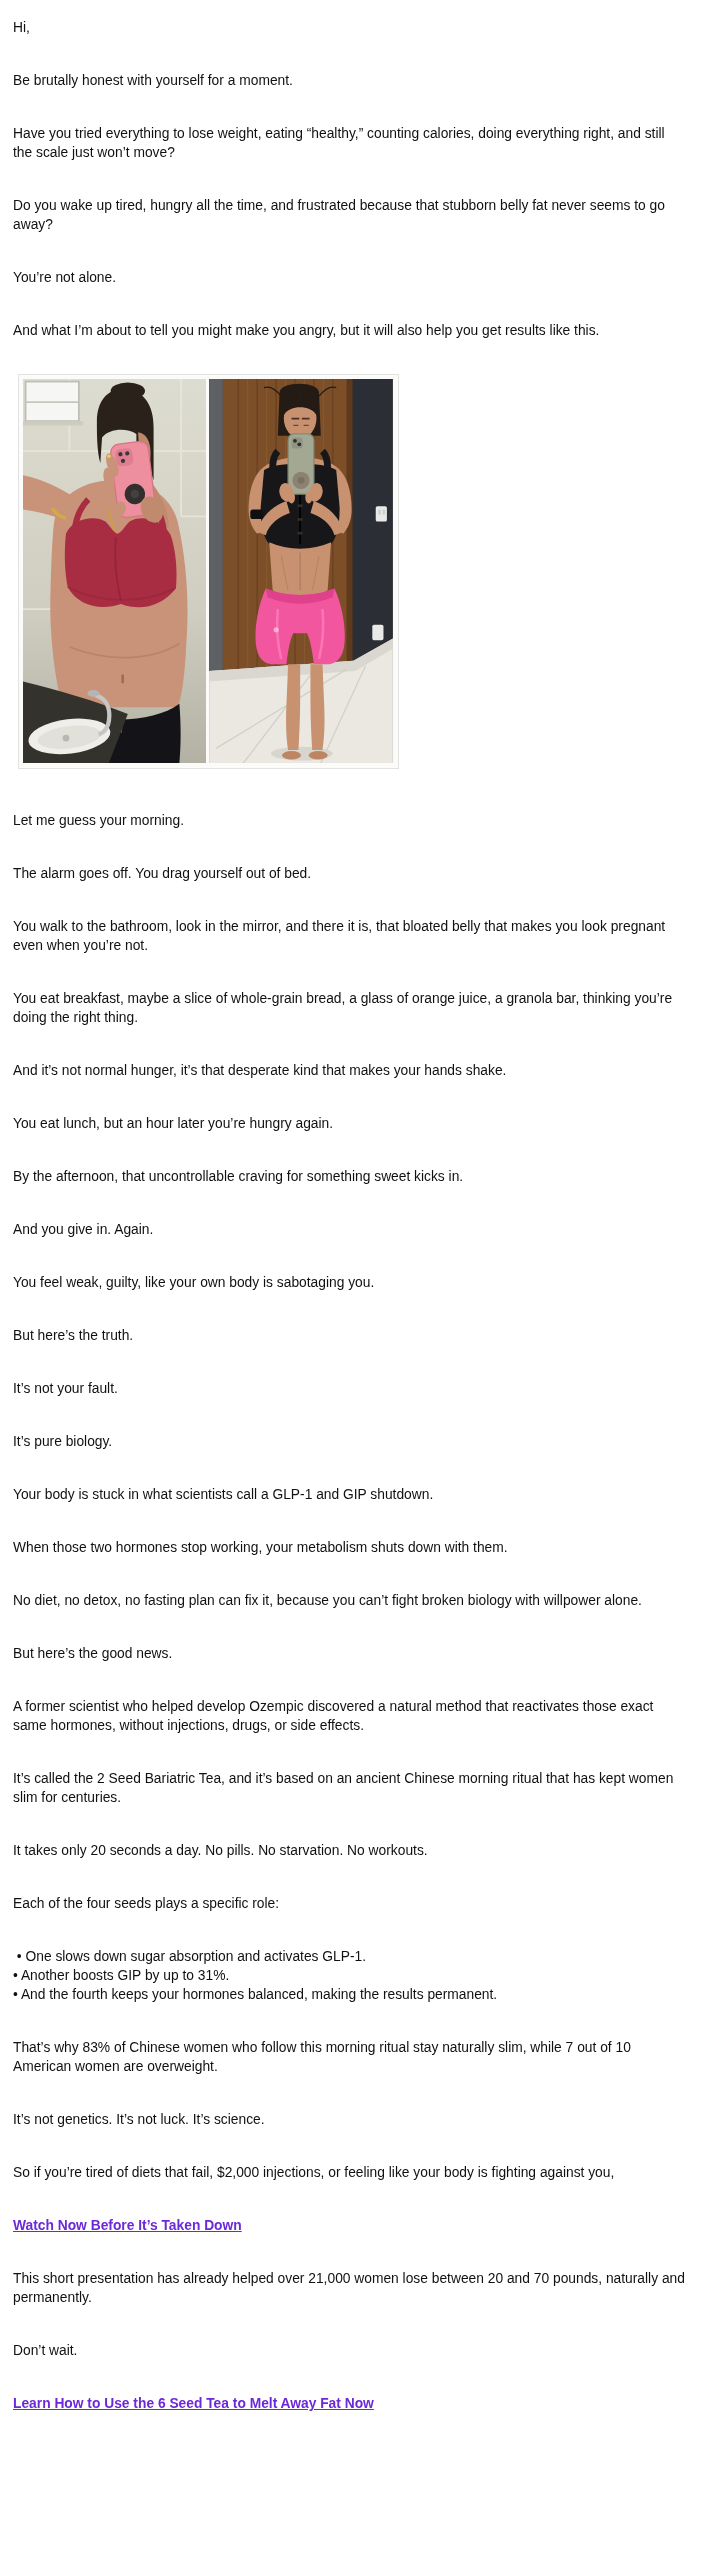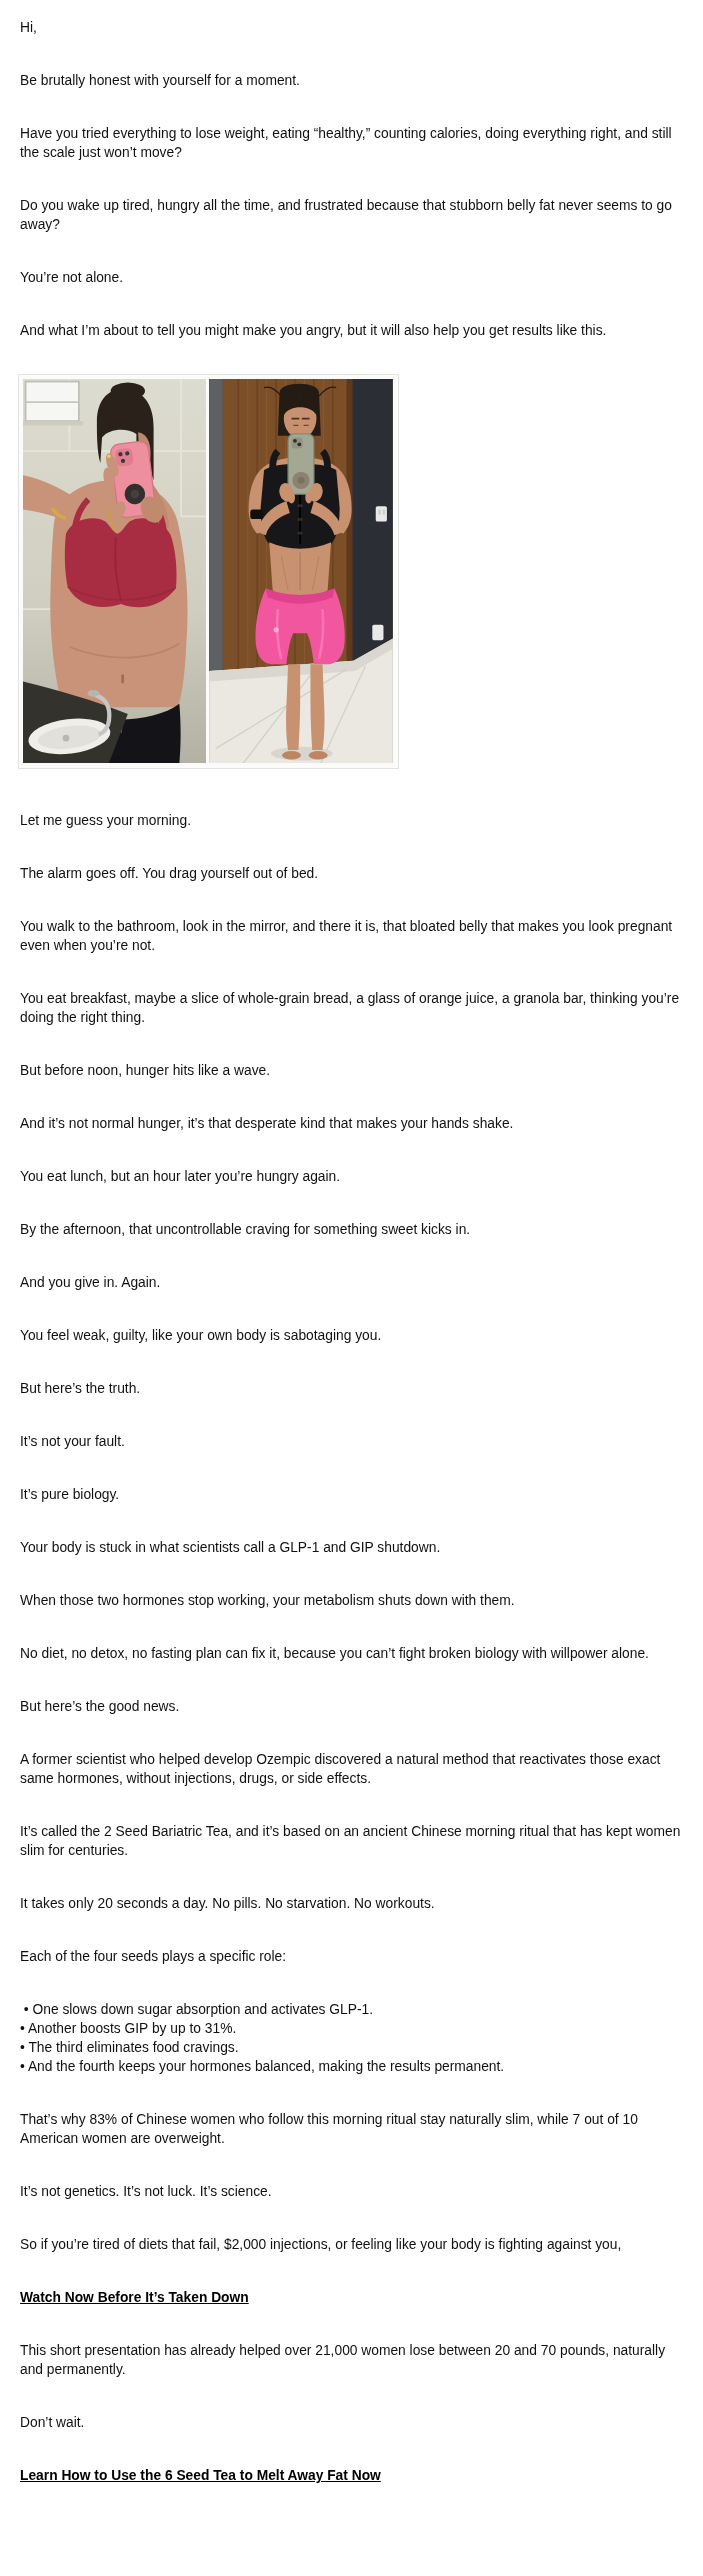--- a/index.html
+++ b/index.html
@@ -4,23 +4,23 @@
 <style>
   html,body{margin:0;padding:0;background:#ffffff;}
   body{width:704px;min-height:2576px;}
   .email{
     padding:18px 18px 8.6px 13px;
     font-family:"Liberation Sans",sans-serif;
     font-size:13.8px;
     line-height:19px;
     color:#111111;
   }
-  .p{margin:0 0 34px 7px;}
+  .p{margin:0 0 34px 0;}
   .bl{display:block;}
-  a.link{color:#000000;font-weight:700;text-decoration:underline;cursor:pointer;}
+  a.link{color:#6d28d9;font-weight:700;text-decoration:underline;cursor:pointer;}
   .photo{
     margin:0 0 42px 5.2px;
     width:370px;height:384px;
     border:0.9px solid #e2e2e2;
     background:#fbfbfa;
     padding:4.3px;
     display:flex;gap:2.6px;
   }
   .photo svg{display:block;height:384px;}
 </style>
@@ -168,42 +168,40 @@
       <ellipse cx="124" cy="132" rx="8" ry="11" fill="#c8916f" transform="rotate(15 124 132)"></ellipse>
       <ellipse cx="96" cy="138" rx="4" ry="7" fill="#c8916f"></ellipse>
       <ellipse cx="116" cy="138" rx="4" ry="7" fill="#c8916f"></ellipse>
     </svg>
   </div>
 
   <p class="p">Let me guess your morning.</p>
   <p class="p">The alarm goes off. You drag yourself out of bed.</p>
   <p class="p">You walk to the bathroom, look in the mirror, and there it is, that bloated belly that makes you look pregnant even when you’re not.</p>
   <p class="p">You eat breakfast, maybe a slice of whole-grain bread, a glass of orange juice, a granola bar, thinking you’re doing the right thing.</p>
-  <p class="p">But before noon, hunger hits like a wave.</p>
   <p class="p">And it’s not normal hunger, it’s that desperate kind that makes your hands shake.</p>
   <p class="p">You eat lunch, but an hour later you’re hungry again.</p>
   <p class="p">By the afternoon, that uncontrollable craving for something sweet kicks in.</p>
   <p class="p">And you give in. Again.</p>
   <p class="p">You feel weak, guilty, like your own body is sabotaging you.</p>
   <p class="p">But here’s the truth.</p>
   <p class="p">It’s not your fault.</p>
   <p class="p">It’s pure biology.</p>
   <p class="p">Your body is stuck in what scientists call a GLP-1 and GIP shutdown.</p>
   <p class="p">When those two hormones stop working, your metabolism shuts down with them.</p>
   <p class="p">No diet, no detox, no fasting plan can fix it, because you can’t fight broken biology with willpower alone.</p>
   <p class="p">But here’s the good news.</p>
   <p class="p">A former scientist who helped develop Ozempic discovered a natural method that reactivates those exact same hormones, without injections, drugs, or side effects.</p>
   <p class="p">It’s called the 2 Seed Bariatric Tea, and it’s based on an ancient Chinese morning ritual that has kept women slim for centuries.</p>
   <p class="p">It takes only 20 seconds a day. No pills. No starvation. No workouts.</p>
   <p class="p">Each of the four seeds plays a specific role:</p>
 
   <p class="p">
     <span class="bl">&nbsp;• One slows down sugar absorption and activates GLP-1.</span>
     <span class="bl">• Another boosts GIP by up to 31%.</span>
-    <span class="bl">• The third eliminates food cravings.</span>
     <span class="bl">• And the fourth keeps your hormones balanced, making the results permanent.</span>
   </p>
 
   <p class="p">That’s why 83% of Chinese women who follow this morning ritual stay naturally slim, while 7 out of 10 American women are overweight.</p>
   <p class="p">It’s not genetics. It’s not luck. It’s science.</p>
   <p class="p">So if you’re tired of diets that fail, $2,000 injections, or feeling like your body is fighting against you,</p>
 
   <p class="p">
     <a class="link" href="#">Watch Now Before It’s Taken Down</a>
   </p>

